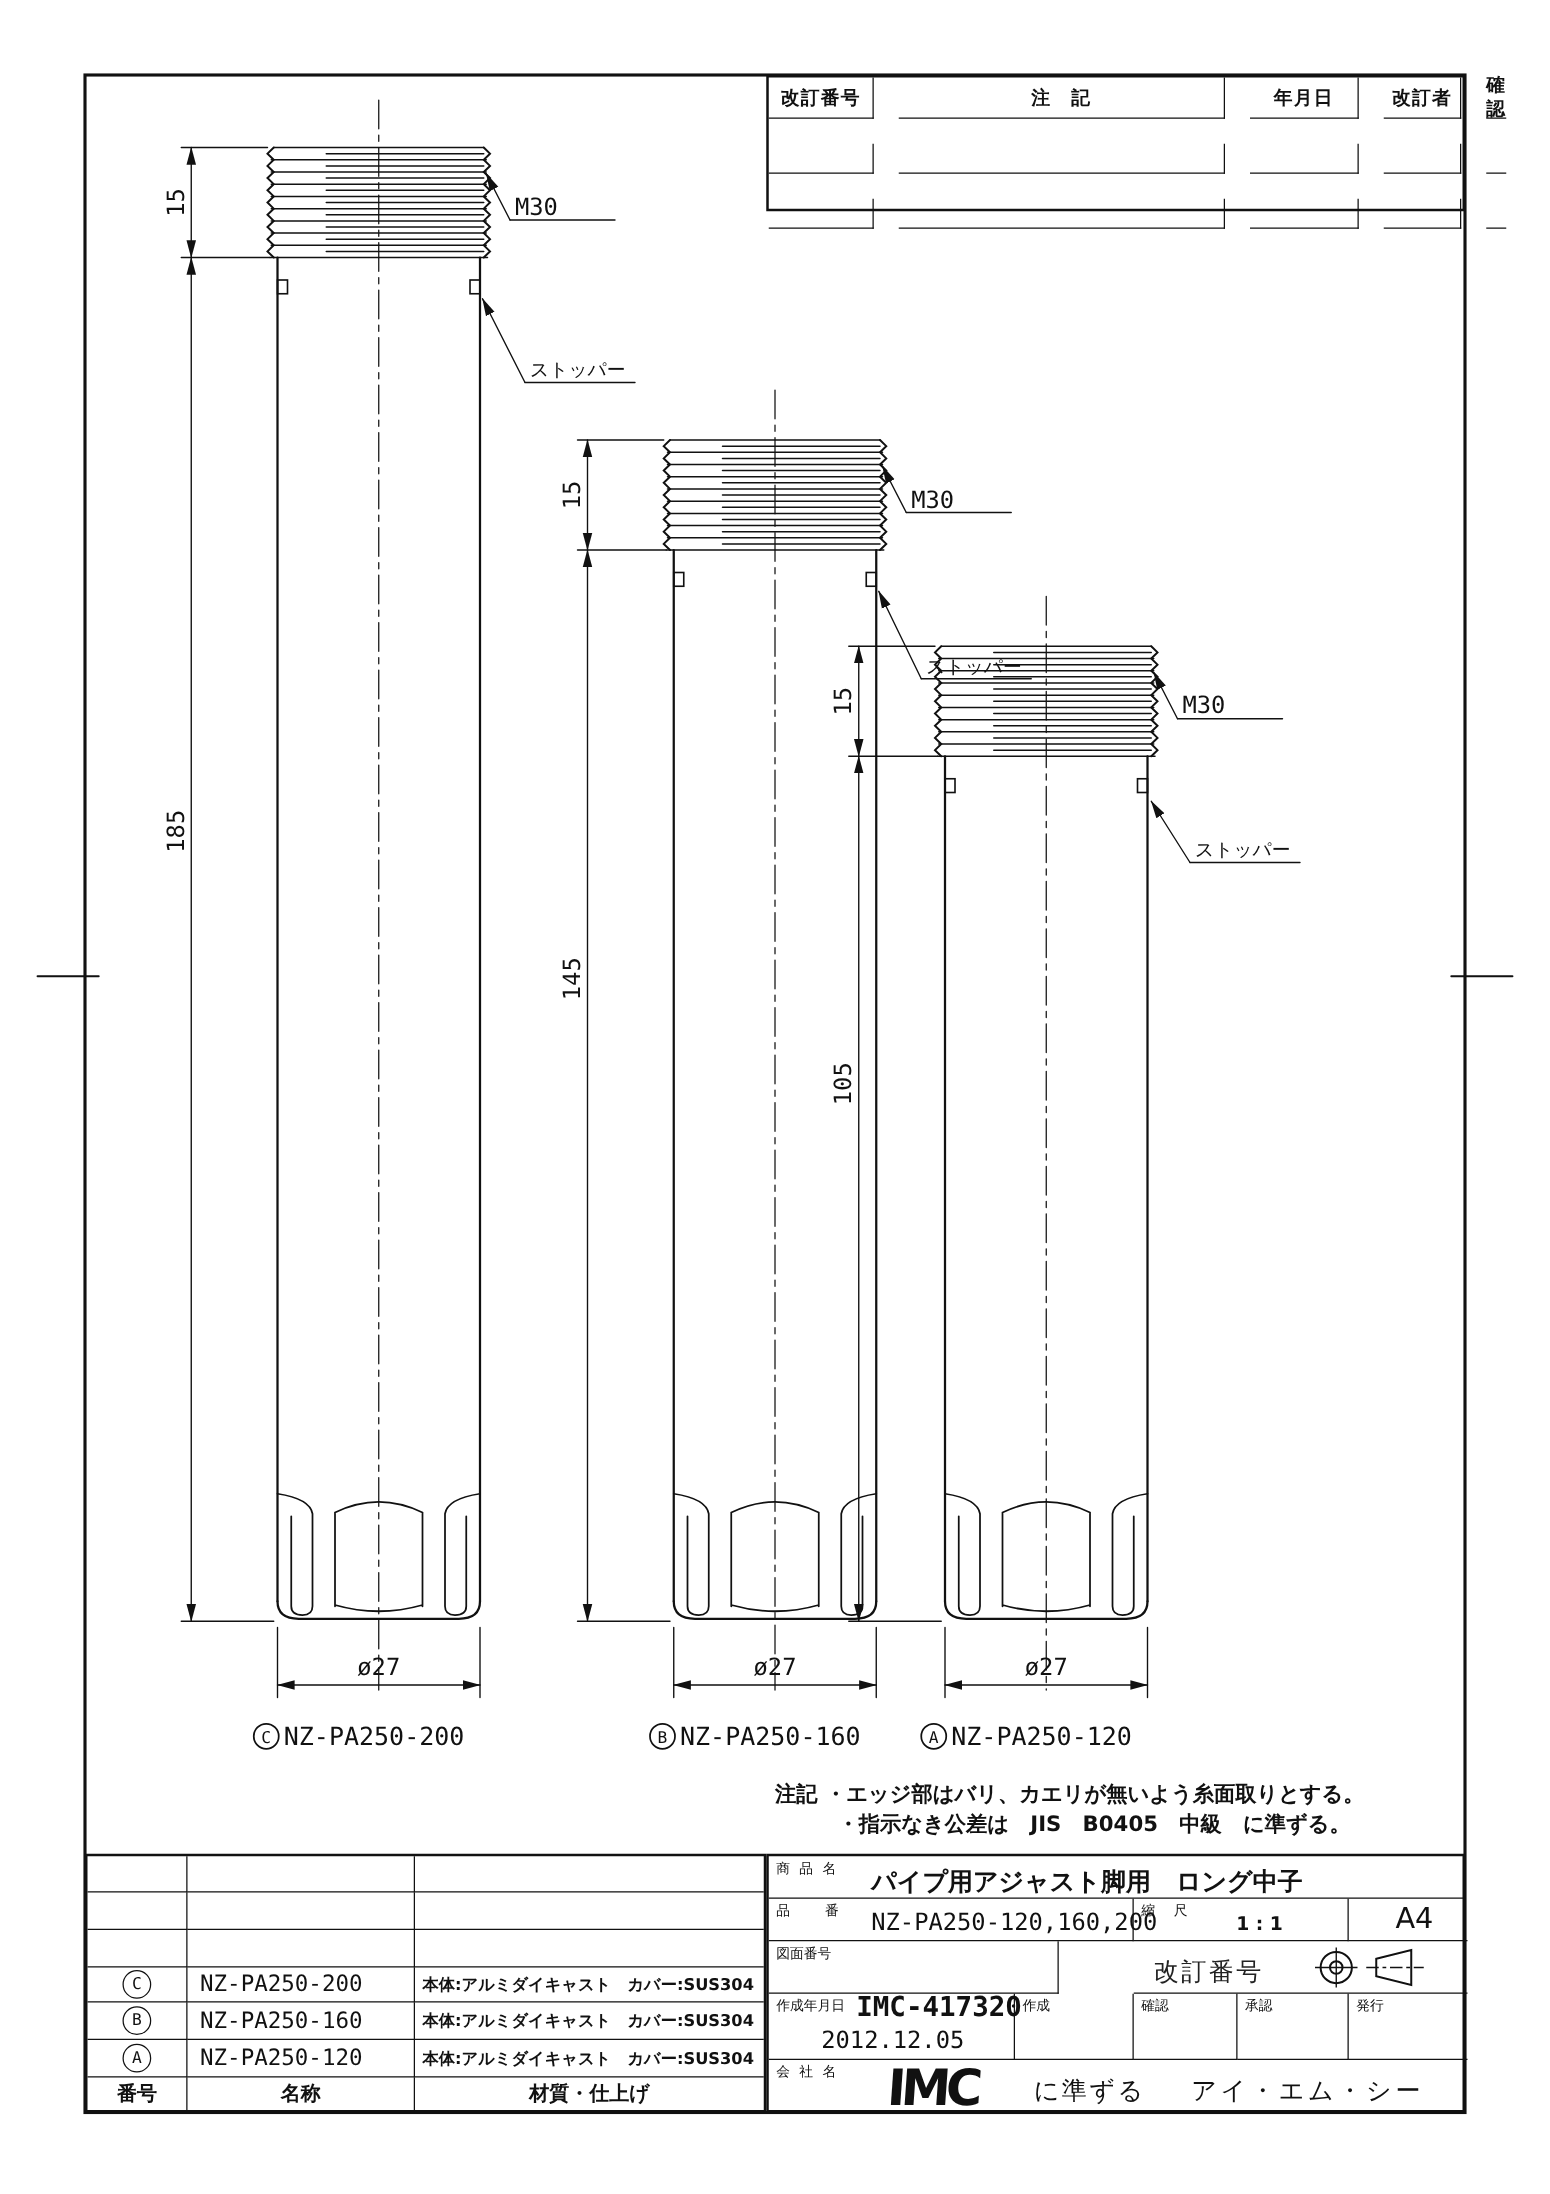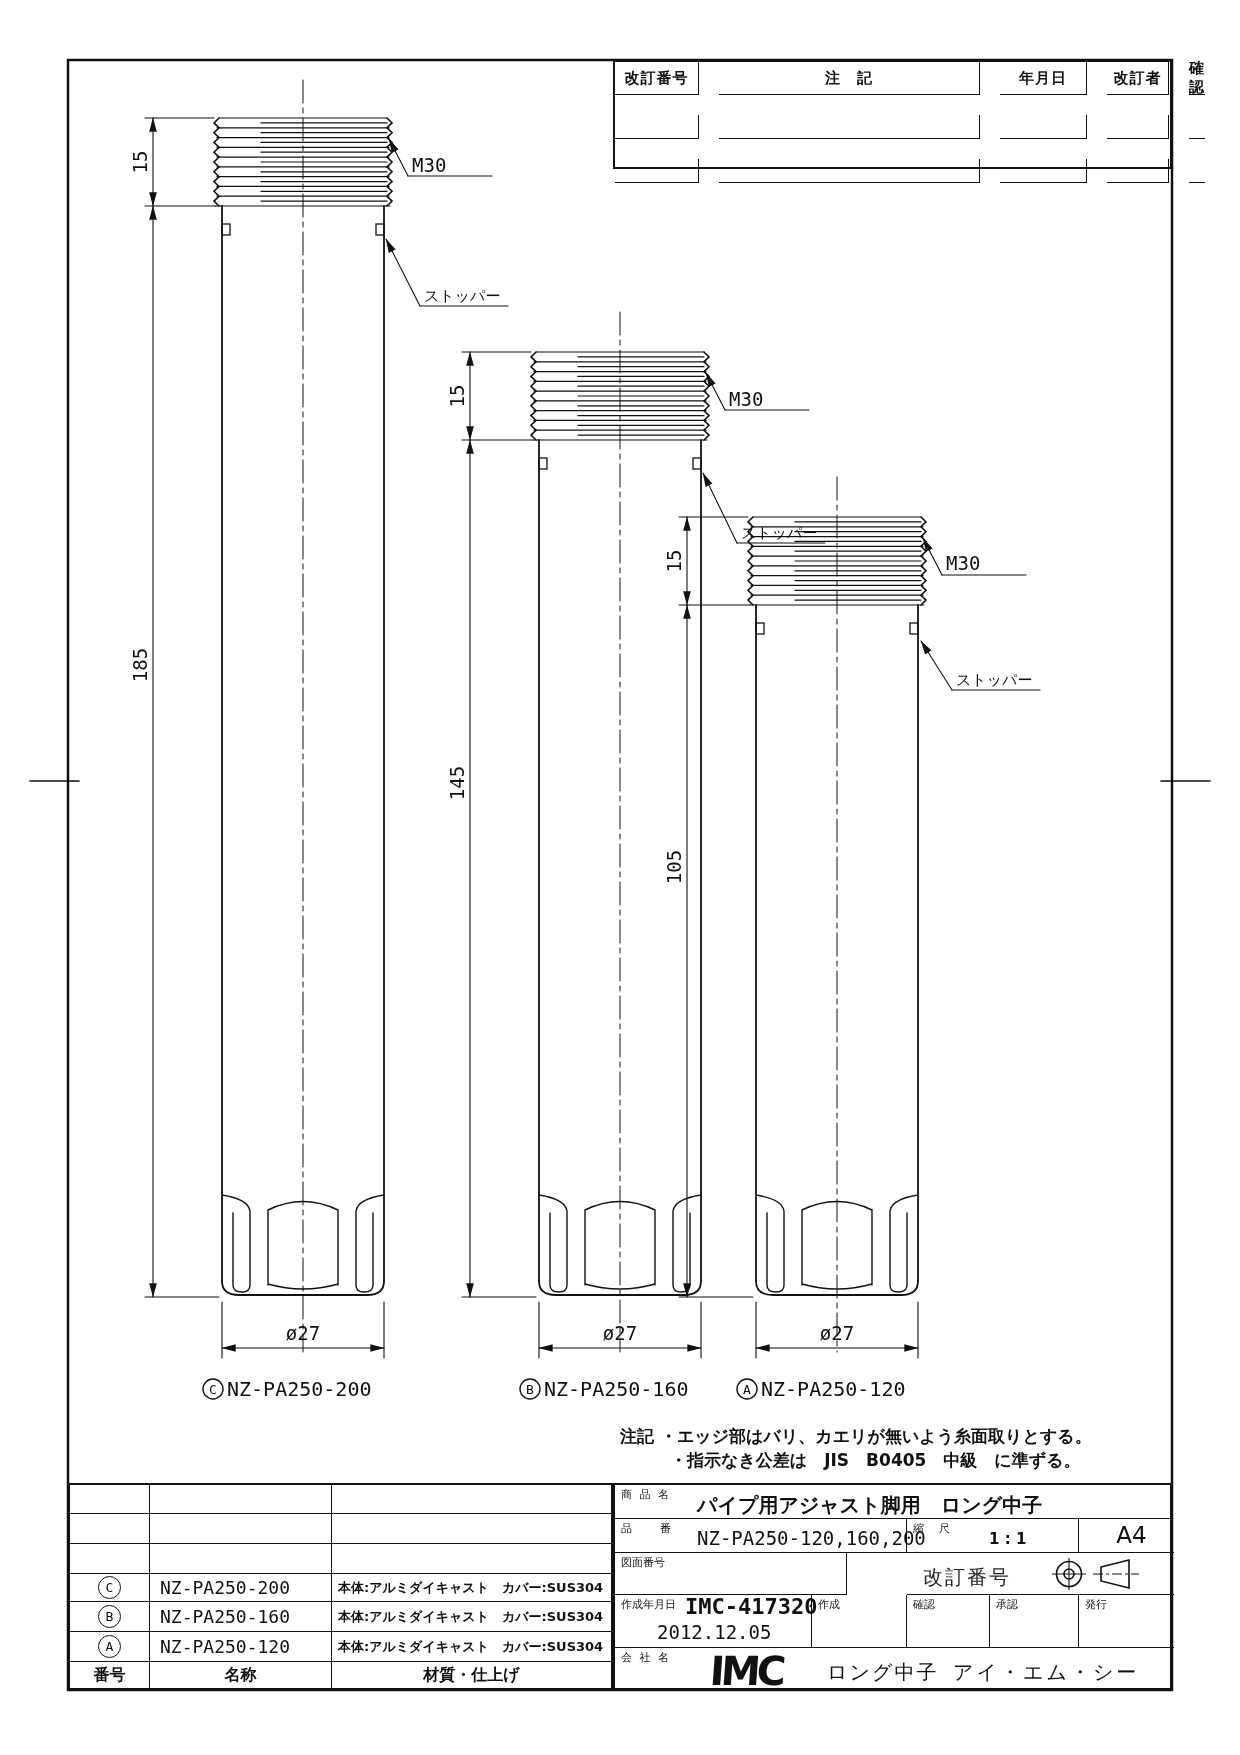--- a/index.html
+++ b/index.html
@@ -274,16 +274,16 @@
   <div class="cell bline rline" style="left:375px;top:110px;width:89px;height:53px;">
     <span class="lbl" style="letter-spacing:0;">承認</span>
   </div>
   <div class="cell bline" style="left:464px;top:110px;width:95px;height:53px;">
     <span class="lbl" style="letter-spacing:0;">発行</span>
   </div>
 
   <div class="cell" style="left:0;top:163px;width:556px;height:41px;">
     <span class="lbl">会 社 名</span>
     <span class="logo">IMC</span>
-    <span class="val-lg" style="left:212px;top:11px;font-weight:normal;letter-spacing:2px;">ロング中子</span>
+    <span class="val-lg" style="left:212px;top:11px;font-weight:normal;letter-spacing:2px;">に準ずる</span>
     <span class="val-lg" style="left:338px;top:11px;font-weight:normal;letter-spacing:3px;text-align:right;">アイ・エム・シー</span>
   </div>
 </div>
 
 </body></html>

